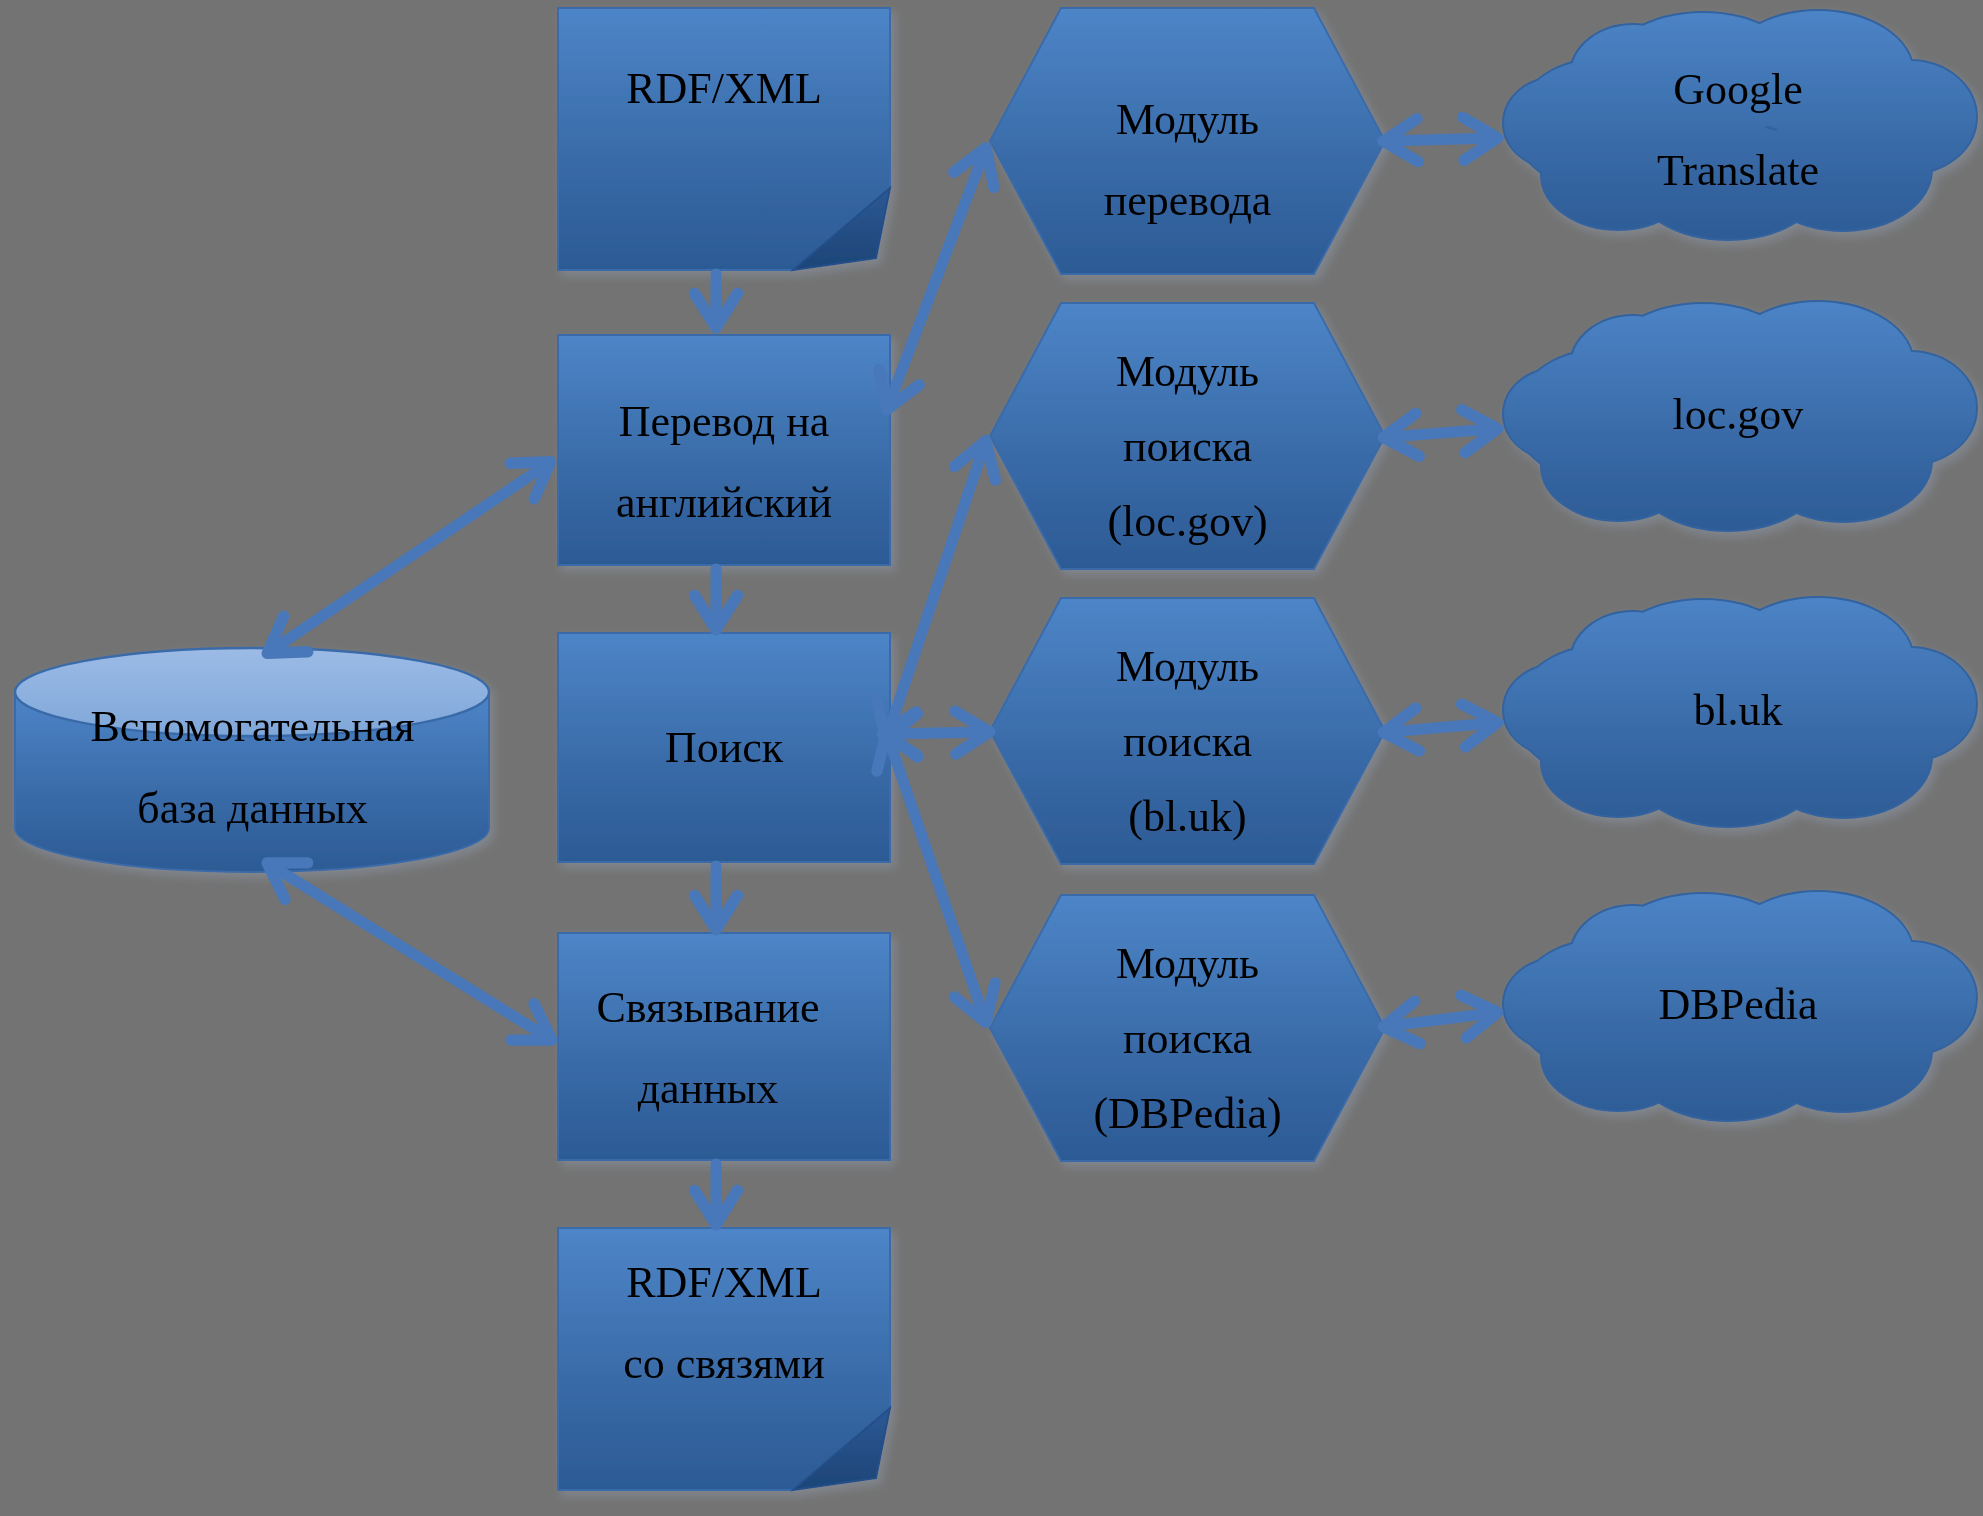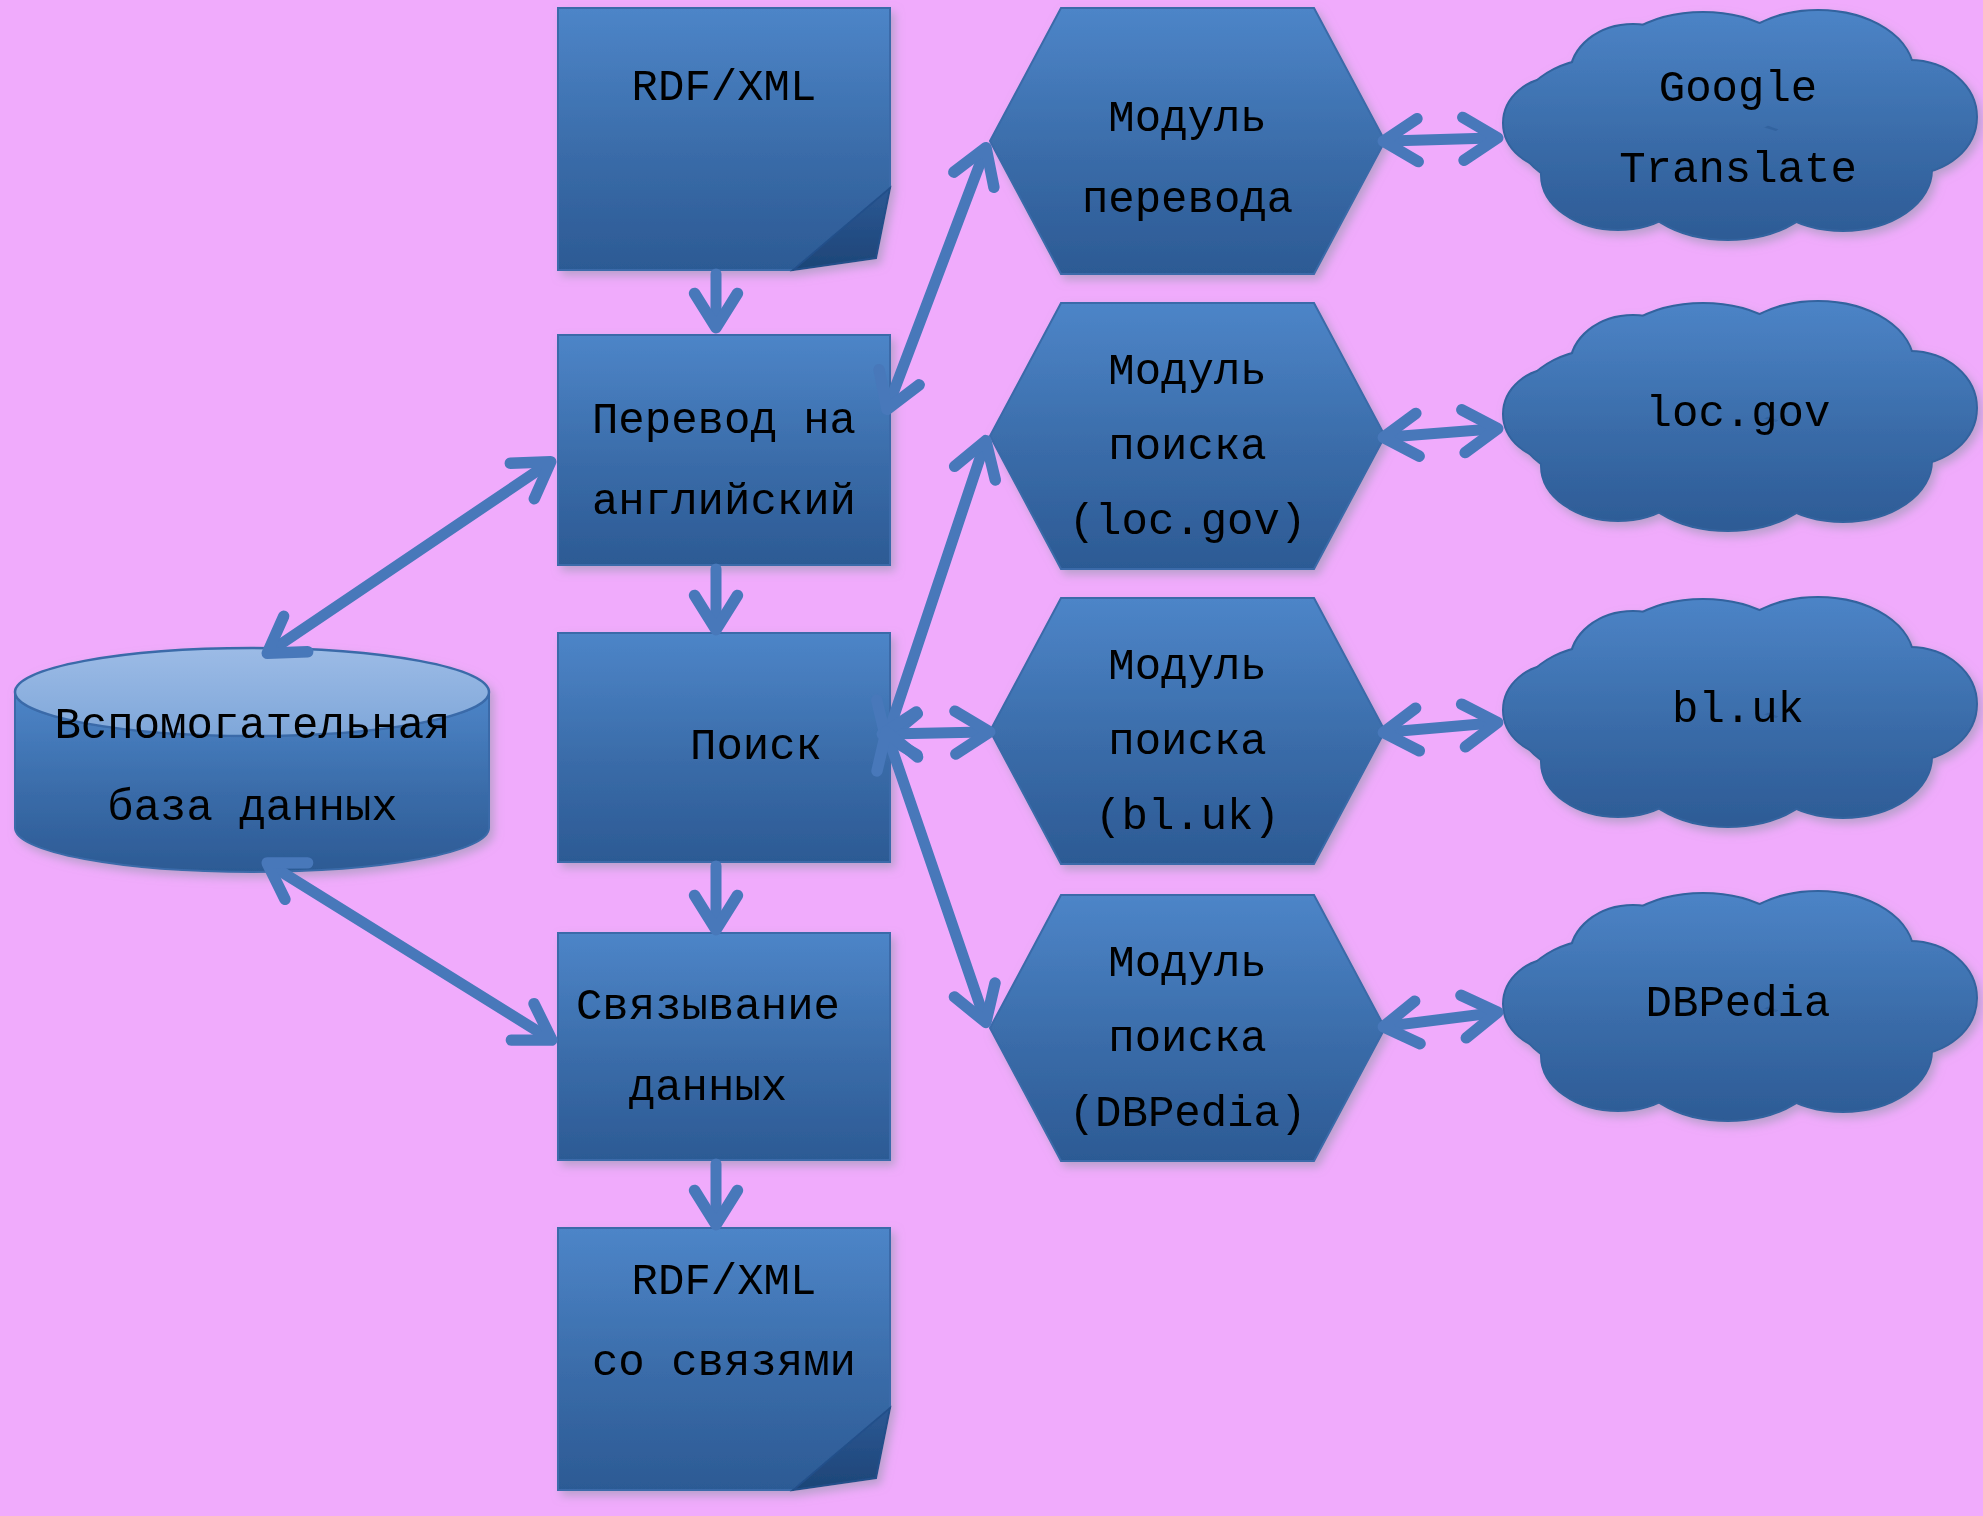--- a/index.html
+++ b/index.html
@@ -1,17 +1,17 @@
 <!DOCTYPE html>
 <html><head>
 <meta charset="utf-8">
 <style>
   html,body{margin:0;padding:0;background:#fff;}
-  #stage{position:relative;width:1983px;height:1516px;background:#f0abfc;overflow:hidden;
-         font-family:Liberation Mono, monospace;}
+  #stage{position:relative;width:1983px;height:1516px;background:#737373;overflow:hidden;
+         font-family:Liberation Serif, serif;}
   #shapes{position:absolute;left:0;top:0;}
   .box{fill:url(#gradBox);stroke:#3a6ba9;stroke-width:2;}
   .doc{fill:url(#gradBox);stroke:#3a6ba9;stroke-width:2;}
   .fold{fill:url(#gradFold);stroke:#24508a;stroke-width:2;}
   .cylBody{fill:url(#gradBox);stroke:#3a6ba9;stroke-width:2;}
   .cylTop{fill:url(#gradCylTop);stroke:#3a6ba9;stroke-width:2.5;}
   .cloud-stroke{fill:none;stroke:#33639f;stroke-width:4;}
   .cloud-fill{fill:url(#gradCloud);}
   .arrow{stroke:#4878ba;stroke-width:11;stroke-linecap:round;fill:none;}
   .label{position:absolute;display:flex;flex-direction:column;align-items:center;justify-content:center;
@@ -128,21 +128,21 @@
 
   <div class="label" style="left:558px;top:14px;width:332px;height:150px;">
     <span>RDF/XML</span>
   </div>
 
   <div class="label" style="left:558px;top:352px;width:332px;height:220px;align-items:center;">
     <span>Перевод на</span>
     <span>английский</span>
   </div>
 
-  <div class="label" style="left:558px;top:633px;width:332px;height:229px;margin-left:32px;">
+  <div class="label" style="left:558px;top:633px;width:332px;height:229px;">
     <span>Поиск</span>
   </div>
 
   <div class="label" style="left:540px;top:938px;width:336px;height:220px;">
     <span>Связывание</span>
     <span>данных</span>
   </div>
 
   <div class="label" style="left:558px;top:1238px;width:332px;height:170px;">
     <span>RDF/XML</span>

